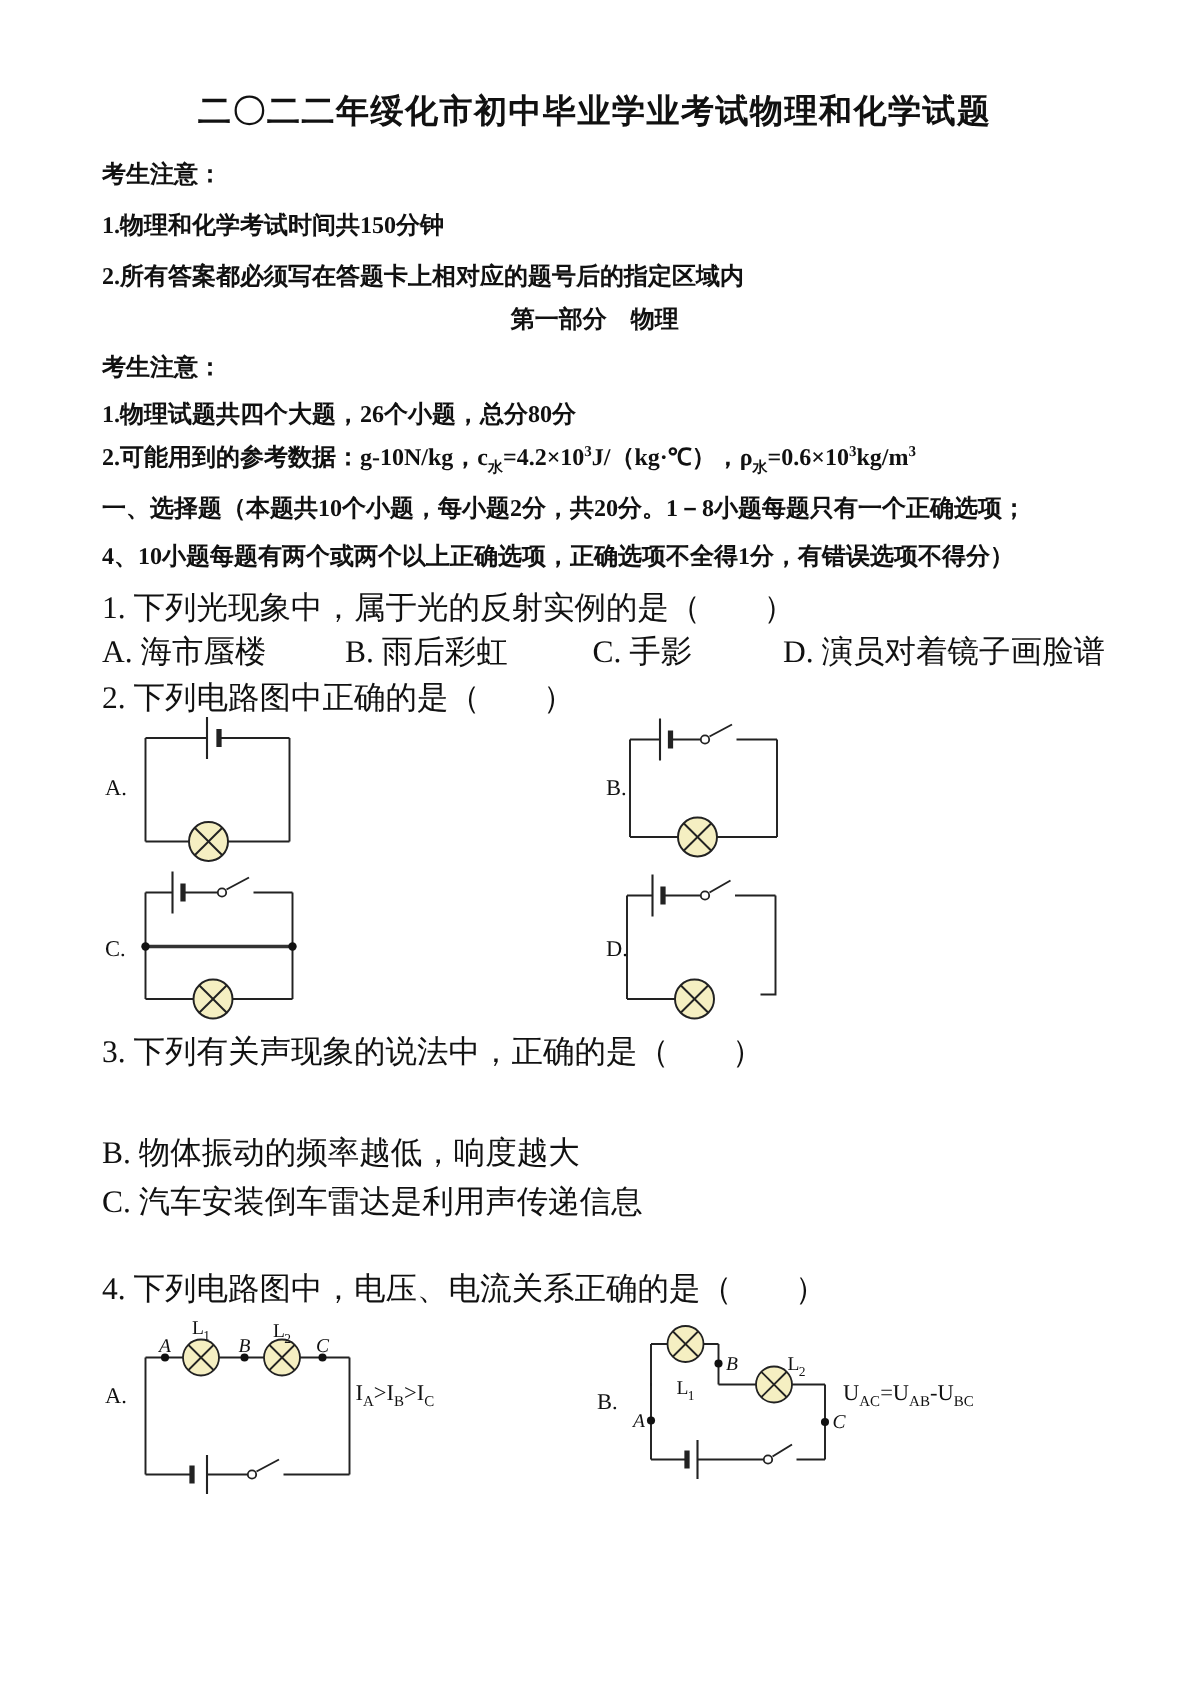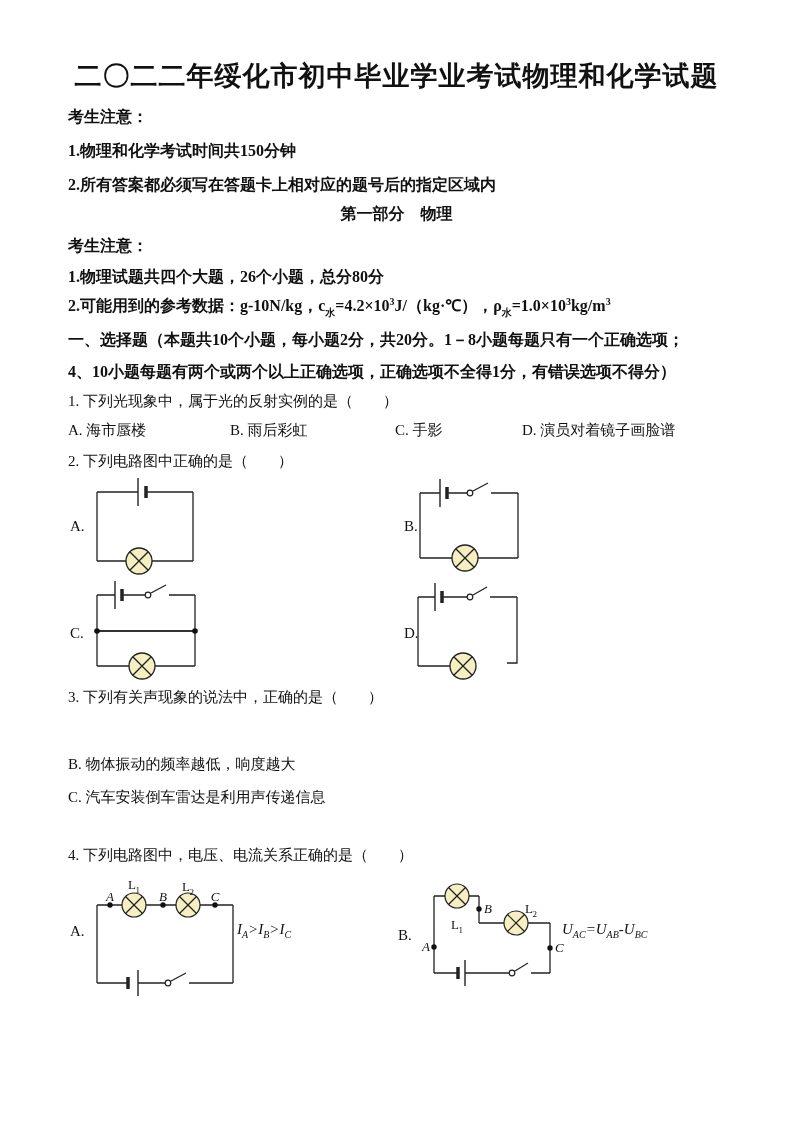--- a/index.html
+++ b/index.html
@@ -1,24 +1,24 @@
 <!DOCTYPE html>
 <html><head>
 <meta charset="utf-8">
 <style>
   html,body{margin:0;padding:0;background:#ffffff;}
   .page{position:relative;width:793px;height:1122px;background:#fff;
         font-family:"Liberation Serif",serif;color:#111;overflow:hidden;}
-  .line{position:absolute;white-space:nowrap;font-size:15px;line-height:1.25;}
+  .line{position:absolute;white-space:nowrap;font-size:21px;line-height:1.25;}
   .b{font-weight:bold;font-size:16px;}
   .center{left:0;width:793px;text-align:center;}
-  .title{font-size:27px;font-weight:bold;letter-spacing:1px;}
+  .title{font-size:22px;font-weight:bold;letter-spacing:1px;}
   .ref sub{font-size:10px;font-weight:bold;}
   .ref sup{font-size:10px;font-weight:bold;}
-  .formula{font-style:italic;font-size:15px;}
+  .formula{font-size:15px;}
   .formula sub{font-size:10px;}
   .clabel{font-size:15px;}
   svg.circ{position:absolute;overflow:visible;}
   svg.circ text{font-family:"Liberation Serif",serif;fill:#111;}
   .pt{font-style:italic;font-size:13px;}
   .lampl{font-size:13px;}
   .lamps{font-size:9px;}
 </style>
 </head>
 <body>
@@ -40,21 +40,21 @@
     </defs>
   </svg>
 
   <div class="line center title" style="top:60px">二〇二二年绥化市初中毕业学业考试物理和化学试题</div>
   <div class="line b" style="left:68px;top:107px">考生注意：</div>
   <div class="line b" style="left:68px;top:141px">1.物理和化学考试时间共150分钟</div>
   <div class="line b" style="left:68px;top:175px">2.所有答案都必须写在答题卡上相对应的题号后的指定区域内</div>
   <div class="line center b" style="top:204px">第一部分　物理</div>
   <div class="line b" style="left:68px;top:236px">考生注意：</div>
   <div class="line b" style="left:68px;top:267px">1.物理试题共四个大题，26个小题，总分80分</div>
-  <div class="line b ref" style="left:68px;top:296px"><span>2.可能用到的参考数据：g-10N/kg，c</span><sub>水</sub><span>=4.2×10</span><sup>3</sup><span>J/（kg·℃），ρ</span><sub>水</sub><span>=1.0×10</span><sup>3</sup><span>kg/m</span><sup>3</sup></div>
+  <div class="line b ref" style="left:68px;top:296px"><span>2.可能用到的参考数据：g-10N/kg，c</span><sub>水</sub><span>=4.2×10</span><sup>3</sup><span>J/（kg·℃），ρ</span><sub>水</sub><span>=0.6×10</span><sup>3</sup><span>kg/m</span><sup>3</sup></div>
   <div class="line b" style="left:68px;top:330px">一、选择题（本题共10个小题，每小题2分，共20分。1－8小题每题只有一个正确选项；</div>
   <div class="line b" style="left:68px;top:362px">4、10小题每题有两个或两个以上正确选项，正确选项不全得1分，有错误选项不得分）</div>
 
   <div class="line" style="left:68px;top:392px">1. 下列光现象中，属于光的反射实例的是（　　）</div>
   <div class="line" style="left:68px;top:421px">A. 海市蜃楼</div>
   <div class="line" style="left:230px;top:421px">B. 雨后彩虹</div>
   <div class="line" style="left:395px;top:421px">C. 手影</div>
   <div class="line" style="left:522px;top:421px">D. 演员对着镜子画脸谱</div>
 
   <div class="line" style="left:68px;top:452px">2. 下列电路图中正确的是（　　）</div>

